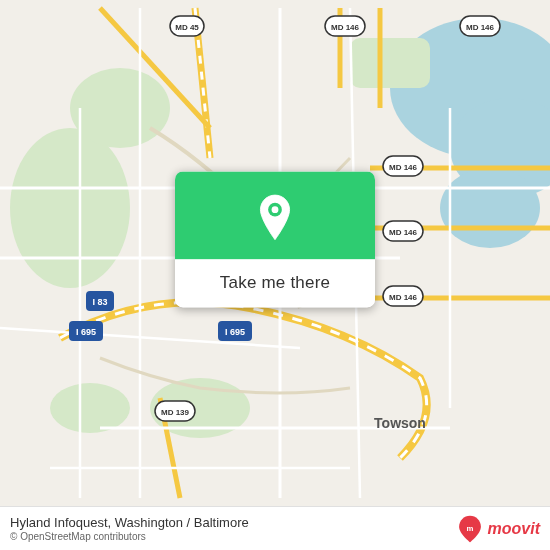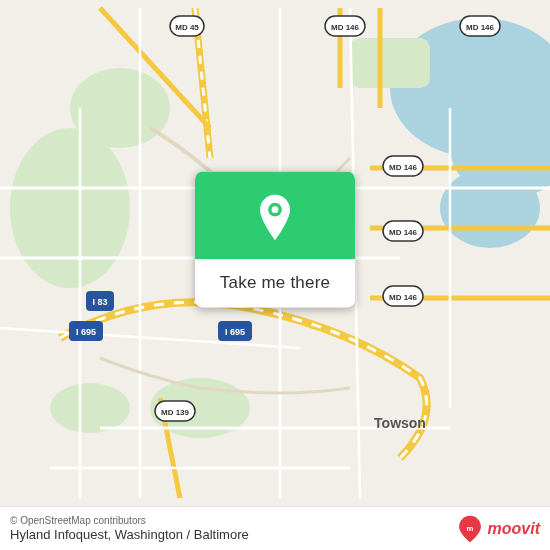--- a/index.html
+++ b/index.html
@@ -43,21 +43,21 @@
       left: 50%;
       transform: translate(-50%, -60%);
       background: white;
       border-radius: 8px;
       padding: 0;
       box-shadow: 0 2px 10px rgba(0,0,0,0.3);
       display: flex;
       flex-direction: column;
       align-items: center;
       overflow: hidden;
-      width: 160px;
+      width: 200px;
     }
 
     #card-top {
       background: #2ecc71;
       width: 100%;
       padding: 22px 16px 18px;
       display: flex;
       justify-content: center;
       align-items: center;
     }
@@ -222,22 +222,22 @@
           <circle cx="24" cy="19" r="4" fill="white"></circle>
         </svg>
       </div>
       <button id="take-me-there-btn">Take me there</button>
     </div>
 
   </div>
 
   <div id="footer">
     <div id="footer-left">
+      <span id="location-name">Hyland Infoquest, Washington / Baltimore</span>
       <span id="osm-attribution">© OpenStreetMap contributors</span>
-      <span id="location-name">Hyland Infoquest, Washington / Baltimore</span>
     </div>
     <div id="moovit-logo">
 
       <svg class="moovit-icon" viewBox="0 0 30 36" xmlns="http://www.w3.org/2000/svg">
         <path d="M15 1 C7.3 1 1 7.3 1 15 C1 24 15 35 15 35 C15 35 29 24 29 15 C29 7.3 22.7 1 15 1 Z" fill="#e63946"></path>
         <text x="15" y="20" text-anchor="middle" fill="white" font-size="10" font-weight="bold">m</text>
       </svg>
       <span id="moovit-text">moovit</span>
     </div>
   </div>

